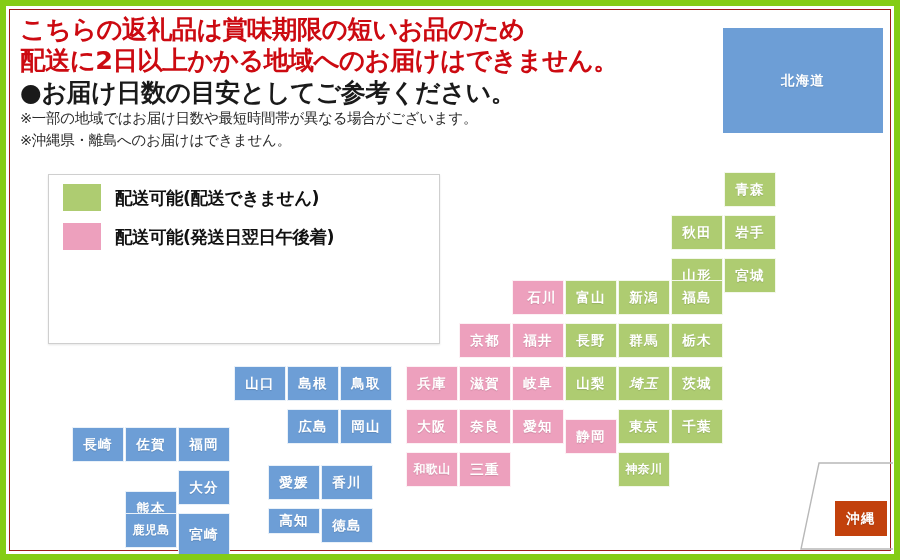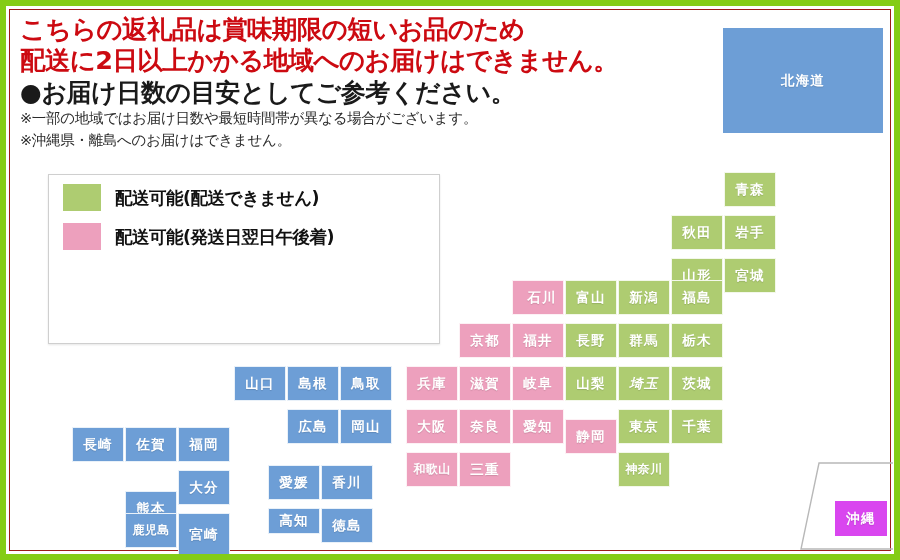--- a/index.html
+++ b/index.html
@@ -110,21 +110,21 @@
     text-shadow:0 1px 1px rgba(0,0,0,0.13);
   }
 
   
   #okinawa-bracket{
     position:absolute;left:793px;top:455px;width:95px;height:92px;
   }
   #okinawa-bracket svg{display:block;}
   #okinawa{
     position:absolute;left:829px;top:495px;width:52px;height:35px;
-    background:#d946ef;
+    background:#c2410c;
     display:flex;align-items:center;justify-content:center;
     color:#fff;font-size:13.5px;font-weight:bold;letter-spacing:1.2px;
     text-shadow:0 1px 1px rgba(0,0,0,0.13);
   }
 </style>
 </head>
 <body>
 
 <div id="root">
   <div id="innerline"></div>

